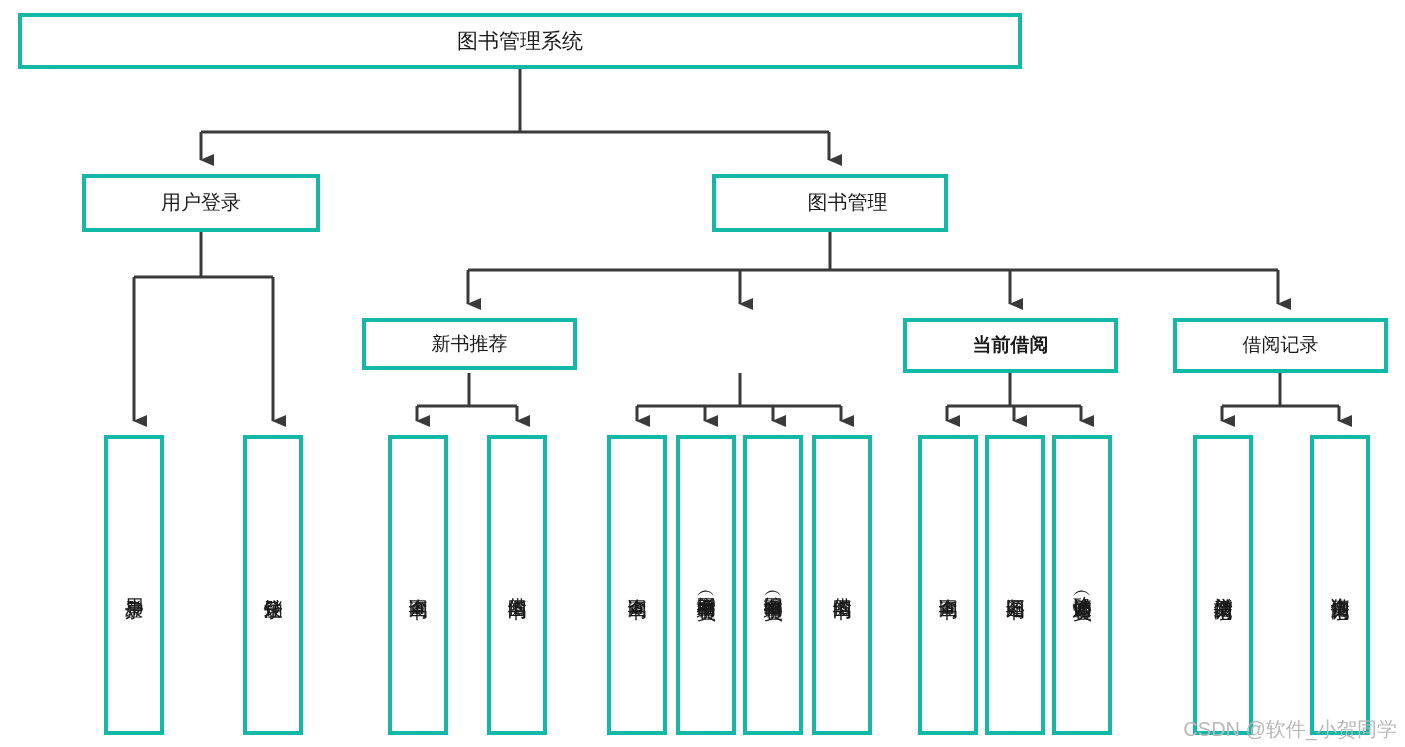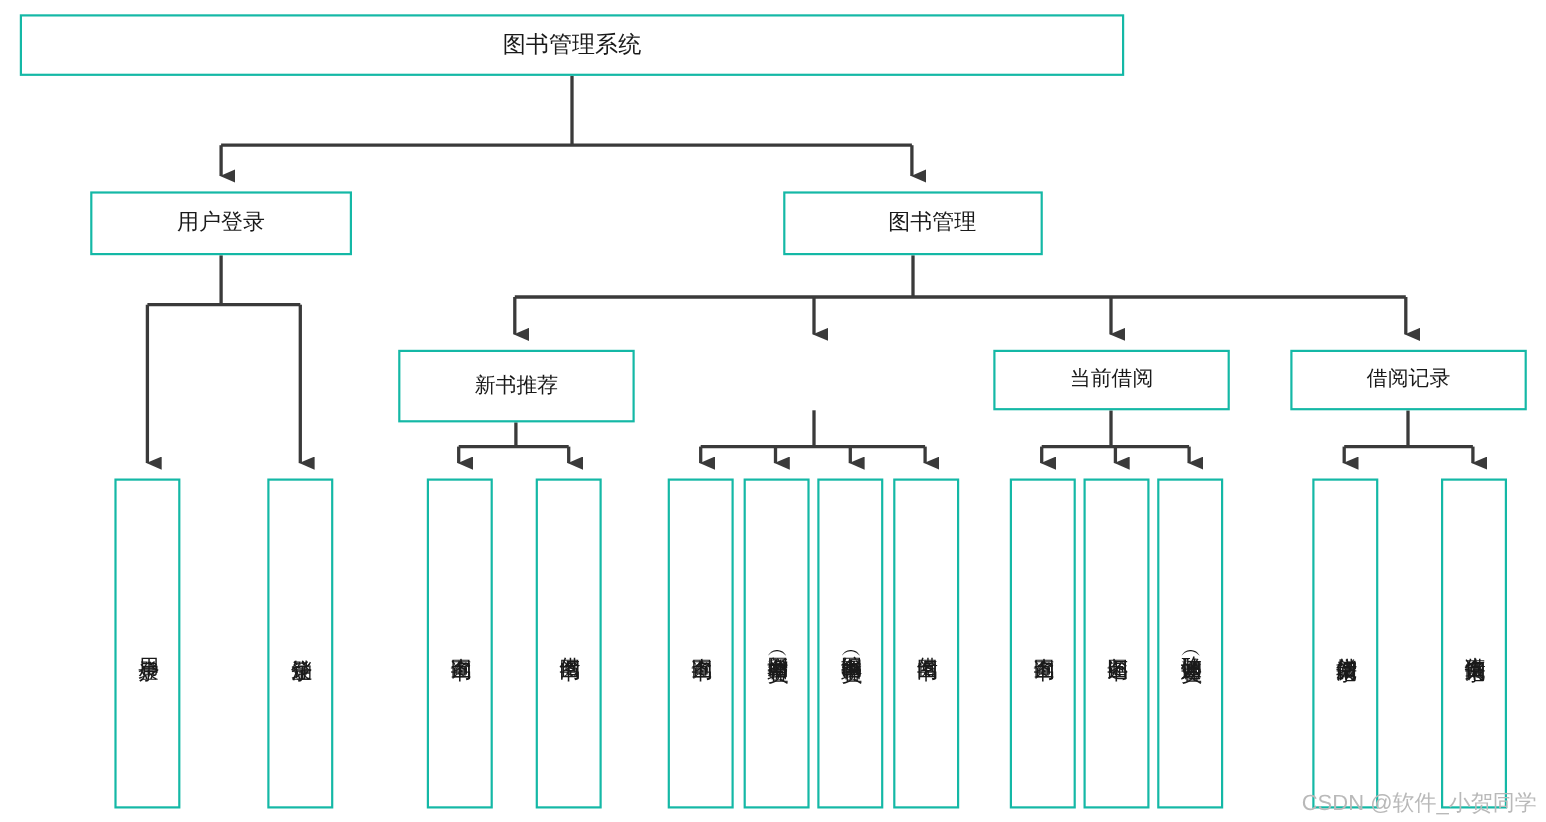--- a/index.html
+++ b/index.html
@@ -22,21 +22,21 @@
     left: 0;
     top: 0;
     width: 1405px;
     height: 747px;
     pointer-events: none;
   }
   .node {
     position: absolute;
     box-sizing: border-box;
     background: #ffffff;
-    border: 2px solid #14b8a6;
+    border: 4px solid #14b8a6;
     display: flex;
     align-items: center;
     justify-content: center;
     color: #1a1a1a;
     line-height: 1.18;
     text-align: center;
   }
   .node.root {
     font-size: 21px;
   }
@@ -130,24 +130,24 @@
     <span>图书管理系统</span>
   </div>
 
   <div class="node level1" style="left:82px; top:174px; width:238px; height:58px;">
     <span>用户登录</span>
   </div>
   <div class="node level1" style="left:712px; top:174px; width:236px; height:58px;padding-left:35px;">
     <span>图书管理</span>
   </div>
 
-  <div class="node level2" style="left:362px; top:318px; width:215px; height:66px;">
+  <div class="node level2" style="left:362px; top:318px; width:215px; height:52px;">
     <span>新书推荐</span>
   </div>
-  <div class="node level2" style="left:903px; top:318px; width:215px; height:55px;">
+  <div class="node level2" style="left:903px; top:318px; width:215px; height:55px;font-weight:bold;">
     <span>当前借阅</span>
   </div>
   <div class="node level2" style="left:1173px; top:318px; width:215px; height:55px;">
     <span>借阅记录</span>
   </div>
 
   <div class="node leaf" style="left:104px; top:435px; width:60px; height:300px;">
     <span class="leaf-text">用户登录</span>
   </div>
   <div class="node leaf" style="left:243px; top:435px; width:60px; height:300px;">

